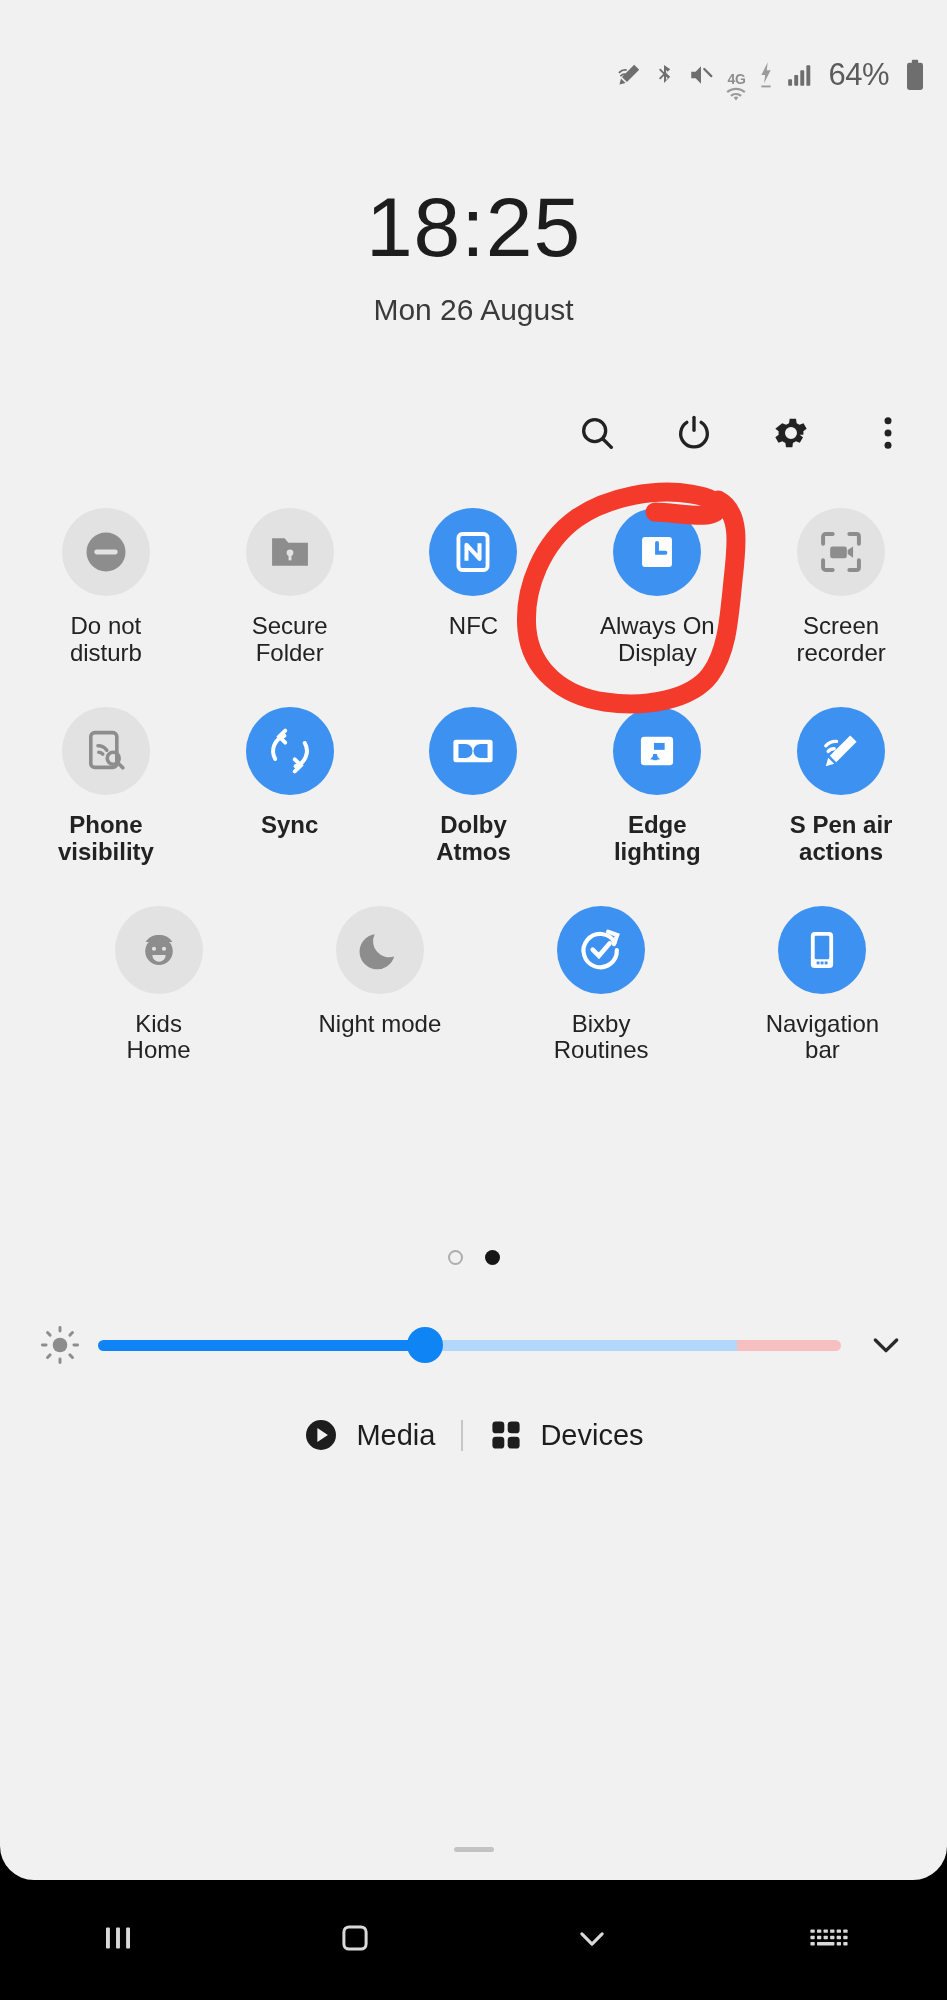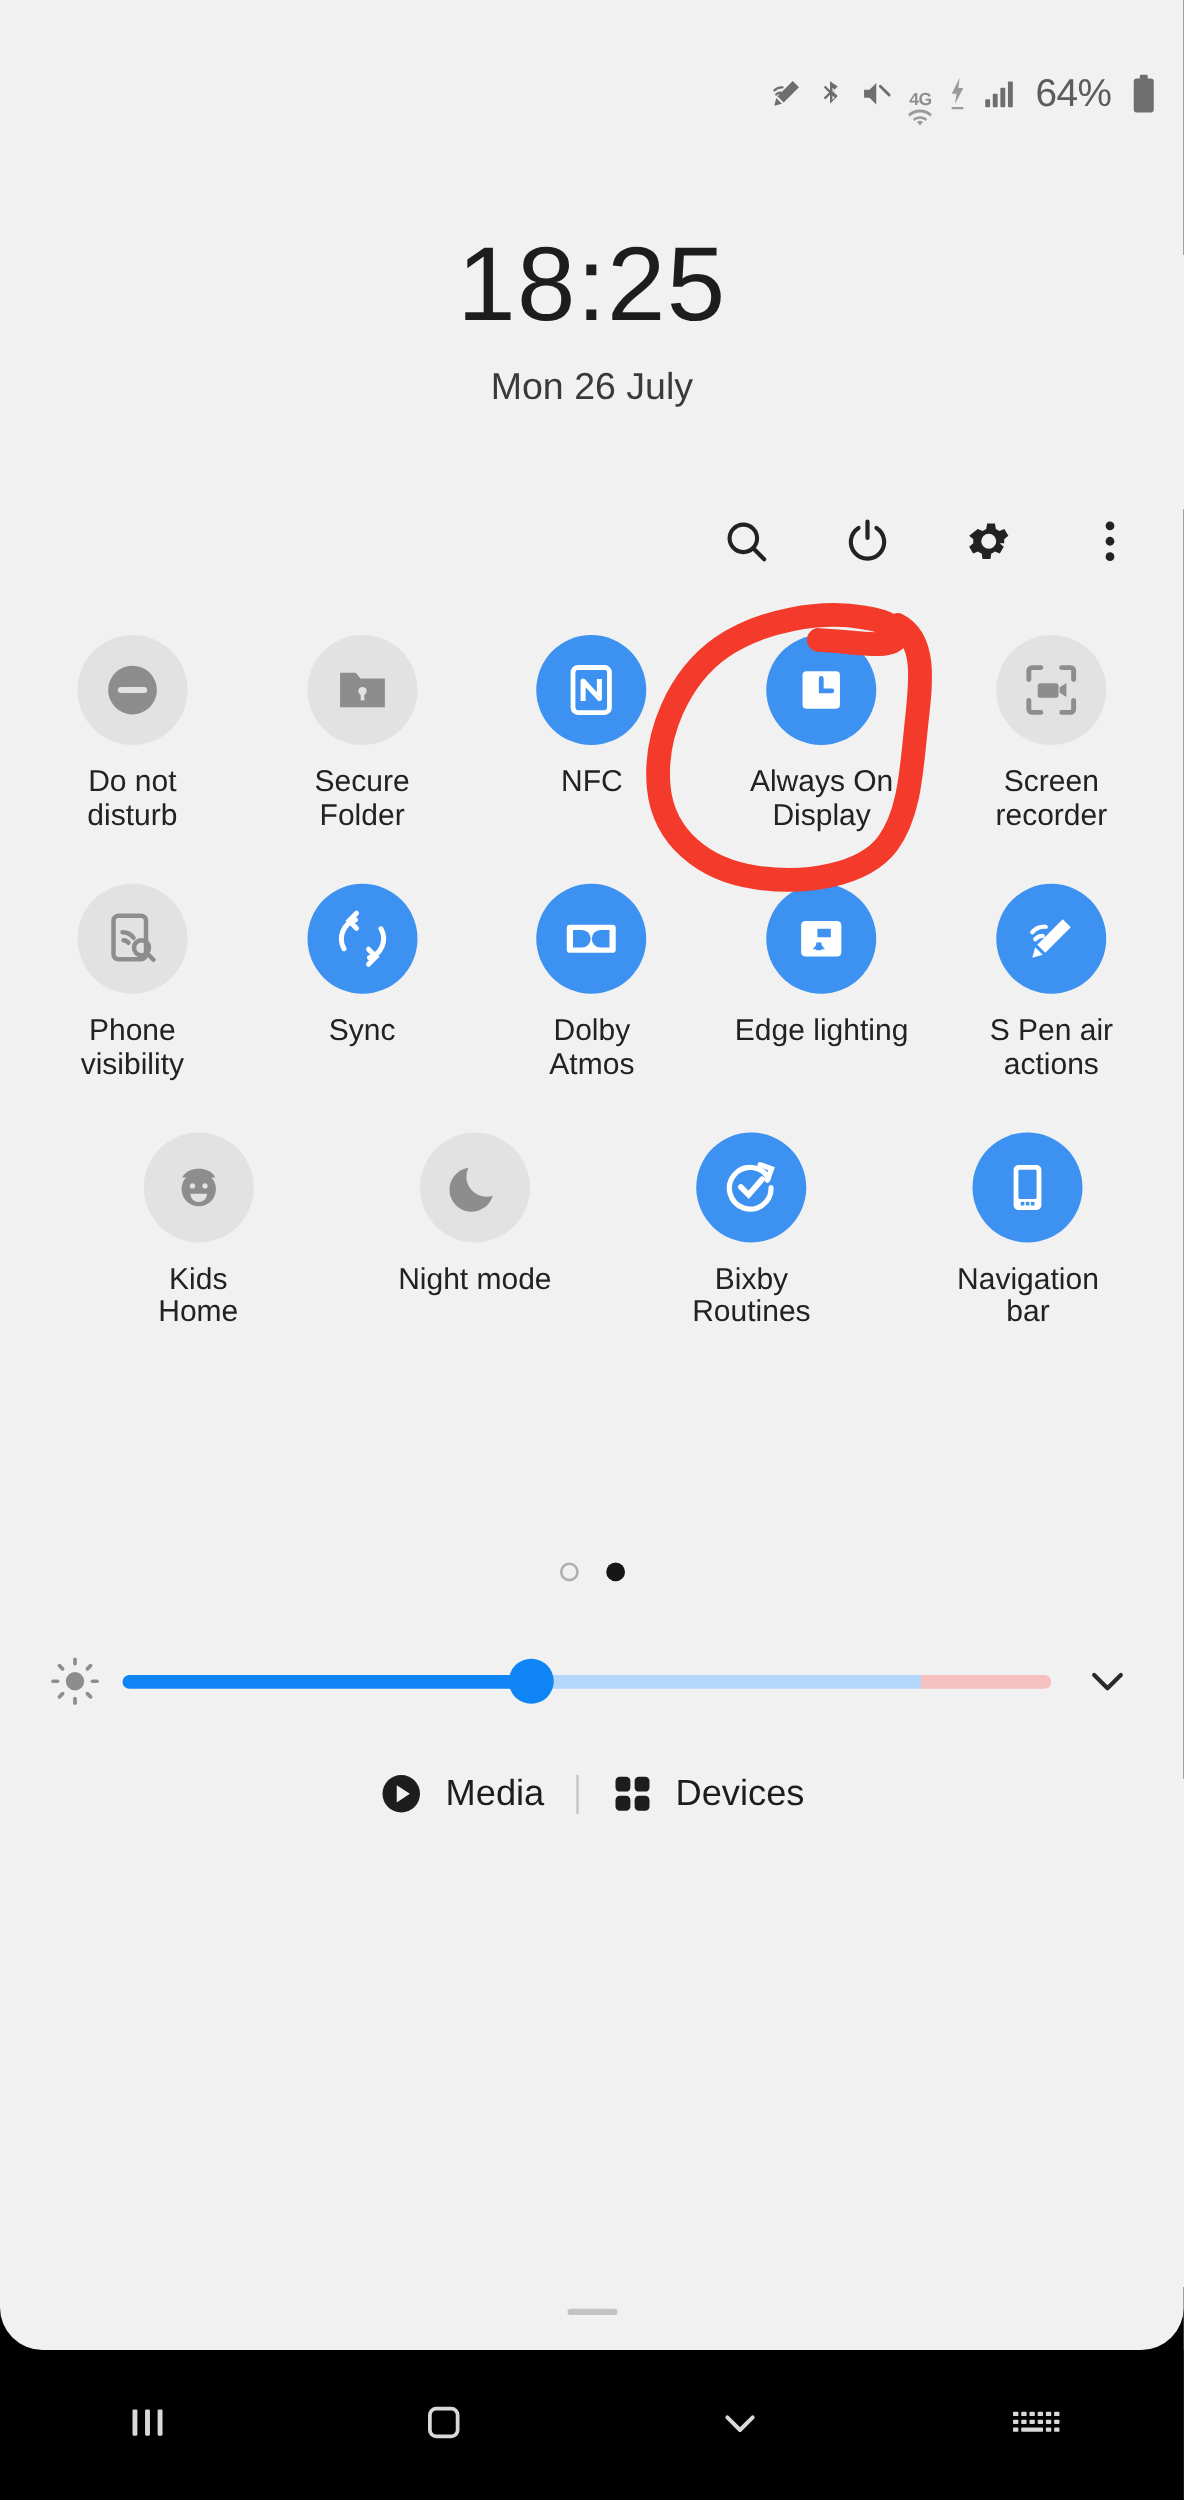--- a/index.html
+++ b/index.html
@@ -184,21 +184,21 @@
     <span id="sb-batt-icon" class="sb-icon">
       <svg width="20" height="32" viewBox="0 0 14 24" fill="currentColor">
         <rect x="4.6" y="0.6" width="4.8" height="2.6" rx="0.8"></rect>
         <rect x="1" y="2.8" width="12" height="20.4" rx="1.8"></rect>
       </svg>
     </span>
   </div>
 
   <div id="clockwrap">
     <div id="clock">18:25</div>
-    <div id="date">Mon 26 July</div>
+    <div id="date">Mon 26 August</div>
   </div>
 
   <div id="toolbar">
     <div class="tb-btn">
       <span>
         <svg width="40" height="40" viewBox="0 0 24 24" fill="none" stroke="currentColor" stroke-width="2" stroke-linecap="round">
           <circle cx="10.6" cy="10.6" r="6.6"></circle>
           <line x1="15.6" y1="15.6" x2="20.6" y2="20.6"></line>
         </svg>
       </span>
@@ -285,21 +285,21 @@
             <path d="M8 20.6H4.6c-.7 0-1.2-.5-1.2-1.2V16" stroke-width="1.9" stroke-linecap="round"></path>
             <rect x="6.8" y="9.4" width="8" height="5.6" rx="1.1" fill="currentColor" stroke="none"></rect>
             <path d="M15.2 11l2.6-1.7v5.4l-2.6-1.7z" fill="currentColor" stroke="none"></path>
           </svg>
         </div>
         <div class="tile-label">Screen
 recorder</div>
       </div>
     </div>
 
-    <div class="tile-row" style="margin-top:40px;">
+    <div class="tile-row" style="margin-top:40px;font-weight:bold;">
       <div class="tile">
         <div class="tile-circle off">
           <svg width="48" height="48" viewBox="0 0 24 24" fill="none" stroke="currentColor" stroke-width="1.8" stroke-linecap="round">
             <rect x="4.4" y="2.8" width="13" height="17.4" rx="2"></rect>
             <path d="M8 9.4a5.4 5.4 0 014.4 2.2M8.4 12.6a2.6 2.6 0 012 1"></path>
             <circle cx="15.6" cy="15.6" r="3"></circle>
             <line x1="17.8" y1="17.8" x2="20.4" y2="20.4"></line>
           </svg>
         </div>
         <div class="tile-label">Phone

